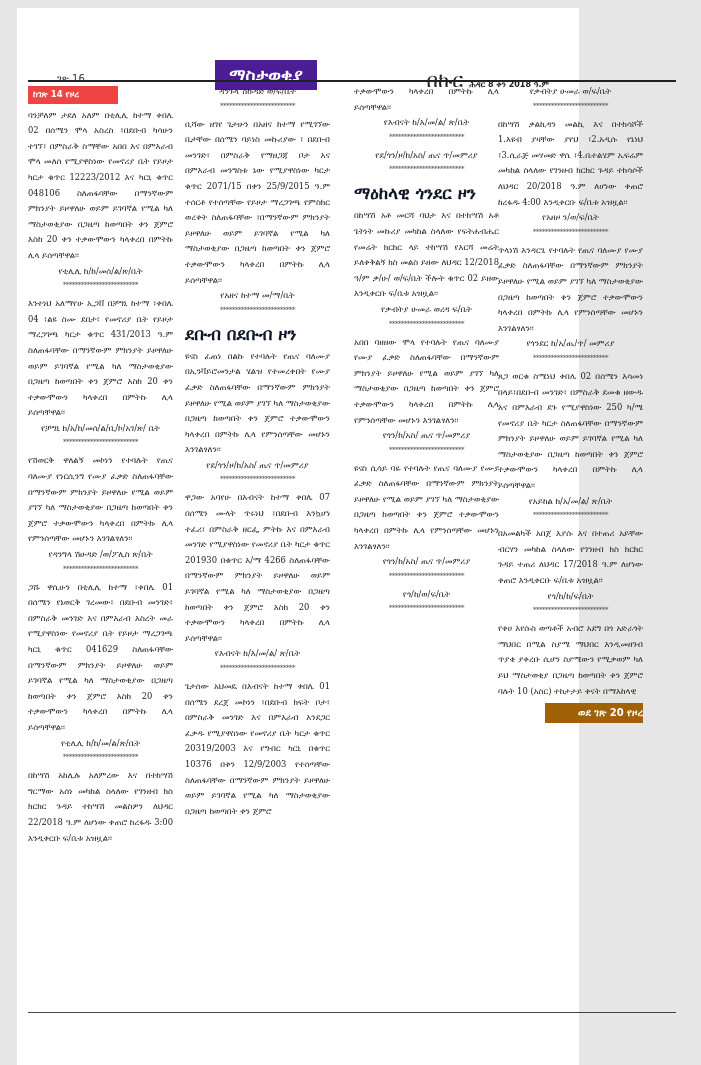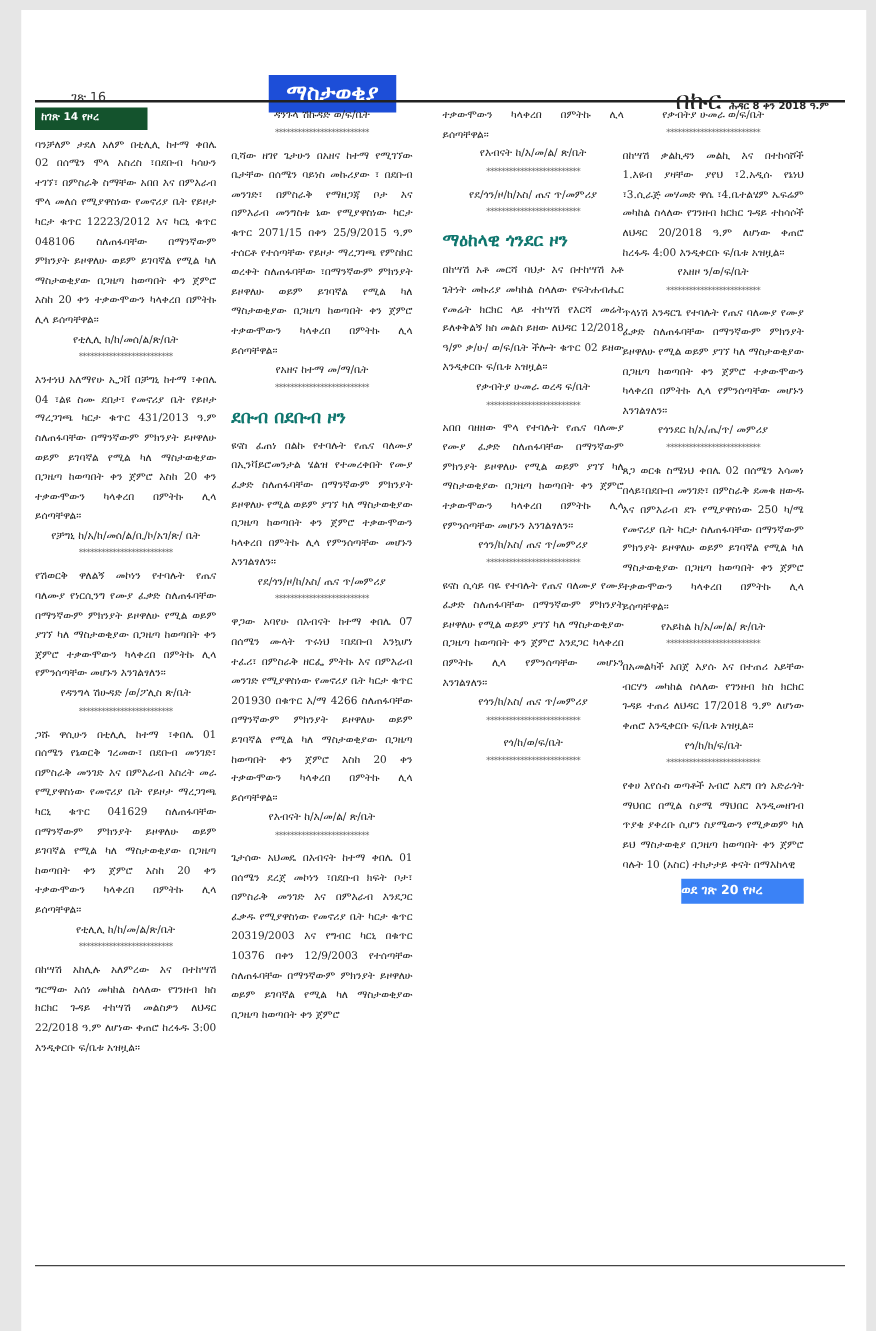--- a/index.html
+++ b/index.html
@@ -1,36 +1,36 @@
 <!DOCTYPE html>
 <html><head>
 <meta charset="utf-8">
 <style>
   html, body { margin:0; padding:0; }
   body { width:701px; height:1065px; background:#e6e6e6; position:relative; overflow:hidden;
          font-family:"DejaVu Serif", serif; color:#222; }
-  .page { position:absolute; left:17px; top:8px; width:676px; height:1057px; background:#fff; }
+  .page { position:absolute; left:17px; top:8px; width:562px; height:1057px; background:#fff; }
   .hdr { position:absolute; left:0; right:0; top:0; height:80px; }
   .pagenum { position:absolute; left:40px; top:65px; font-size:10px; color:#333; font-family:"DejaVu Sans", sans-serif; }
-  .sectiontitle { position:absolute; left:198px; top:52px; width:102px; height:30px; background:#1d4ed8; color:#fff;
+  .sectiontitle { position:absolute; left:198px; top:52px; width:102px; height:30px; background:#4c1d95; color:#fff;
                   font-family:"DejaVu Sans", sans-serif; font-weight:bold; font-size:17px; text-align:center; line-height:30px; }
   .masthead { position:absolute; right:30px; top:60px; display:flex; align-items:baseline; gap:6px; }
   .masthead .brand { font-size:20px; font-family:"DejaVu Sans", sans-serif; color:#222; }
   .masthead .issue { font-size:8px; font-weight:bold; font-family:"DejaVu Sans", sans-serif; color:#222; }
   .hrule { position:absolute; left:28px; right:25px; top:80px; height:2px; background:#222; }
   .cols { position:absolute; left:28px; top:84px; width:617px; height:925px; }
   .col { position:absolute; top:0; width:145px; font-size:8.4px; line-height:15.6px; }
   .col p { margin:0; text-align:justify; text-align-last:left; }
   .sig { text-align:center !important; text-align-last:center !important; }
   .stars { text-align:center; font-size:7px; color:#555; letter-spacing:-0.5px; line-height:13px; margin-bottom:4px; overflow:hidden; white-space:nowrap; }
-  .cont-tag { display:inline-block; background:#14532d; color:#fff; font-family:"DejaVu Sans", sans-serif; font-weight:bold;
+  .cont-tag { display:inline-block; background:#ef4444; color:#fff; font-family:"DejaVu Sans", sans-serif; font-weight:bold;
               font-size:8.5px; padding:1px 5px; margin:2px 0 4px 0; width:80px; }
-  .zone { font-family:"DejaVu Sans", sans-serif; font-weight:bold; font-size:14px; line-height:26px; margin:4px 0 2px 0; color:#0f766e; white-space:nowrap; }
-  .cont-next { display:block; background:#3b82f6; color:#fff; font-family:"DejaVu Sans", sans-serif; font-weight:bold; font-size:10px;
-               text-align:left; width:98px; margin:4px 0 0 auto; padding:2px 0; }
+  .zone { font-family:"DejaVu Sans", sans-serif; font-weight:bold; font-size:17px; line-height:26px; margin:4px 0 2px 0; color:#0f172a; white-space:nowrap; }
+  .cont-next { display:block; background:#a16207; color:#fff; font-family:"DejaVu Sans", sans-serif; font-weight:bold; font-size:10px;
+               text-align:right; width:98px; margin:4px 0 0 auto; padding:2px 0; }
   .brule { position:absolute; left:28px; right:25px; top:1012px; height:1px; background:#444; }
 </style>
 </head>
 <body>
 
 <div class="page">
   <div class="hdr">
     <div class="pagenum">ገጽ 16</div>
     <div class="sectiontitle">ማስታወቂያ</div>
     <div class="masthead">
@@ -64,21 +64,21 @@
       <div class="stars">*************************</div>
       <p class="sig">የደ/ጎን/ዞ/ከ/አስ/ ጤና ጥ/መምሪያ</p>
       <div class="stars">*************************</div>
       <div class="zone">ማዕከላዊ ጎንደር ዞን</div>
       <p>በከሣሽ አቶ መርሻ ባህታ እና በተከሣሽ አቶ ጌትነት መኩሪያ መካከል ስላለው የፍትሐብሔር የመሬት ክርክር ላይ ተከሣሽ የእርሻ መሬት ይለቀቅልኝ ክስ መልስ ይዘው ለህዳር 12/2018 ዓ/ም ቃ/ሁ/ ወ/ፍ/ቤት ችሎት ቁጥር 02 ይዘው እንዲቀርቡ ፍ/ቤቱ አዝዟል፡፡</p>
       <p class="sig">የቃብትያ ሁመራ ወረዳ ፍ/ቤት</p>
       <div class="stars">*************************</div>
       <p>አበበ ባዘዘው ሞላ የተባሉት የጤና ባለሙያ የሙያ ፈቃድ ስለጠፋባቸው በማንኛውም ምክንያት ይዞዋለሁ የሚል ወይም ያገኘ ካለ ማስታወቂያው በጋዜጣ ከወጣበት ቀን ጀምሮ ተቃውሞውን ካላቀረበ በምትኩ ሊላ የምንሰጣቸው መሆኑን እንገልፃለን፡፡</p>
       <p class="sig">የጎን/ከ/አስ/ ጤና ጥ/መምሪያ</p>
       <div class="stars">*************************</div>
-      <p>ዩናስ ሲሳይ ባዬ የተባሉት የጤና ባለሙያ የሙያ ፈቃድ ስለጠፋባቸው በማንኛውም ምክንያት ይዞዋለሁ የሚል ወይም ያገኘ ካለ ማስታወቂያው በጋዜጣ ከወጣበት ቀን ጀምሮ እንደጋር ካላቀረበ በምትኩ ሊላ የምንሰጣቸው መሆኑን እንገልፃለን፡፡</p>
+      <p>ዩናስ ሲሳይ ባዬ የተባሉት የጤና ባለሙያ የሙያ ፈቃድ ስለጠፋባቸው በማንኛውም ምክንያት ይዞዋለሁ የሚል ወይም ያገኘ ካለ ማስታወቂያው በጋዜጣ ከወጣበት ቀን ጀምሮ ተቃውሞውን ካላቀረበ በምትኩ ሊላ የምንሰጣቸው መሆኑን እንገልፃለን፡፡</p>
       <p class="sig">የጎን/ከ/አስ/ ጤና ጥ/መምሪያ</p>
       <div class="stars">*************************</div>
       <p class="sig">የጎ/ከ/ወ/ፍ/ቤት</p>
       <div class="stars">*************************</div>
     </div>
   <div class="col" id="col3" style="left:470px;">
       <p class="sig">የቃብትያ ሁመራ ወ/ፍ/ቤት</p>
       <div class="stars">*************************</div>
       <p>በከሣሽ ቃልኪዳን መልኪ እና በተከሳሾች 1.እዩብ ያዛቸው ያየህ ፣2.አዲሱ የኔነህ ፣3.ሲራጅ መሃመድ ዋሴ ፣4.ቤተልሄም ኤፍሬም መካከል ስላለው የገንዘብ ክርክር ጉዳይ ተከሳሶች ለህዳር 20/2018 ዓ.ም ለሆነው ቀጠሮ ከረፋዱ 4:00 እንዲቀርቡ ፍ/ቤቱ አዝዟል፡፡</p>
       <p class="sig">የአዘዞ ን/ወ/ፍ/ቤት</p>

